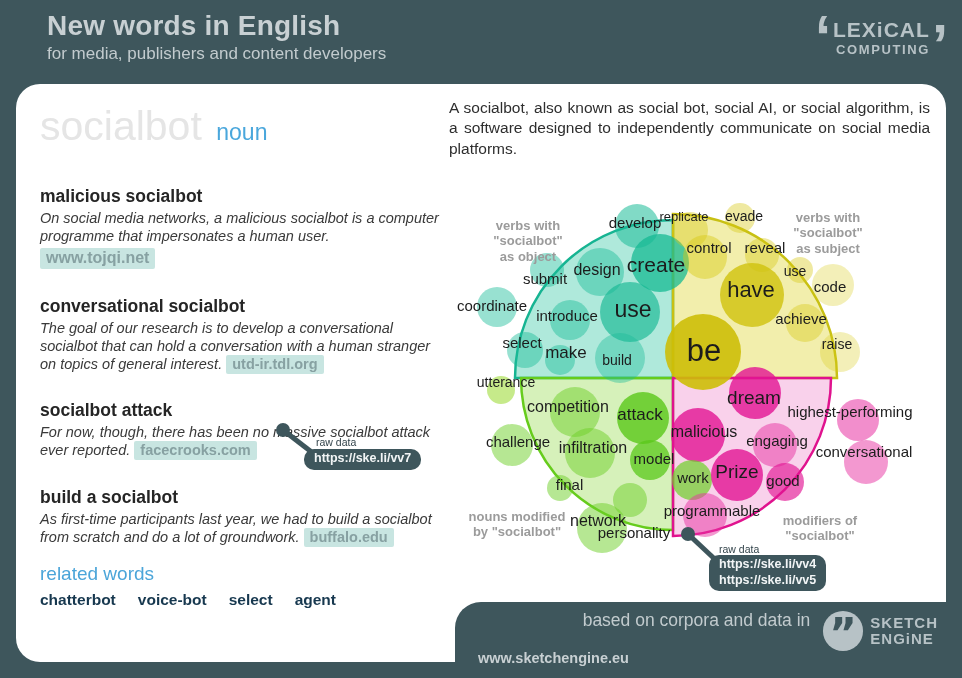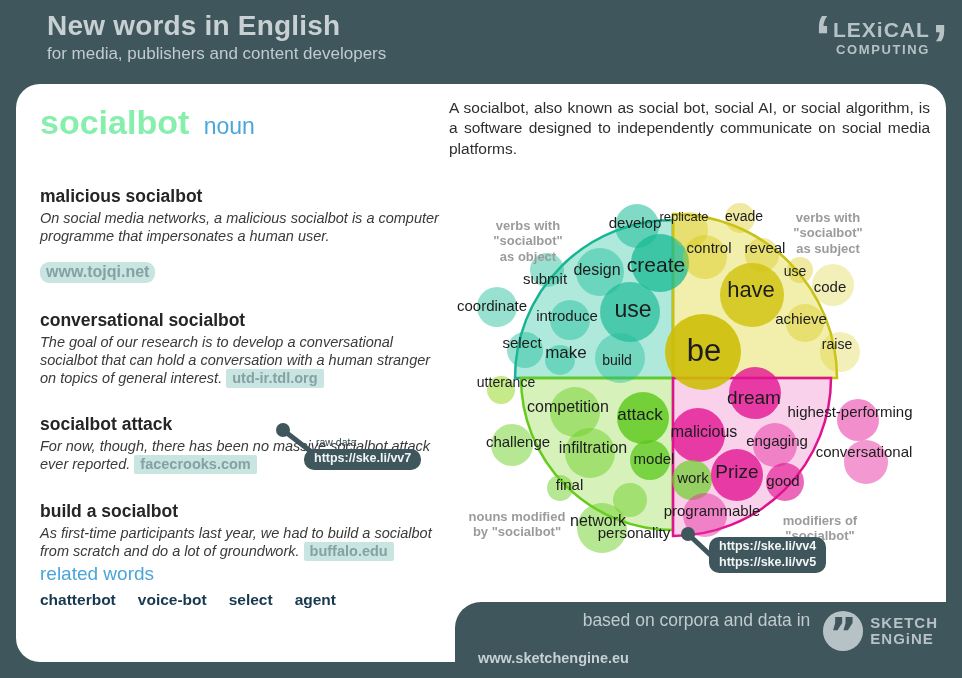--- a/index.html
+++ b/index.html
@@ -15,33 +15,33 @@
   .lex-quote.close { align-self:flex-end; height:40px; line-height:50px; }
   .lex-text { display:flex; flex-direction:column; align-items:flex-end; margin:2px 2px 0 2px; }
   .lex-line1 { font-size:21px; letter-spacing:1px; font-weight:bold; }
   .lex-line2 { font-size:13px; letter-spacing:1.6px; font-weight:bold; }
 
   
   .card { position:absolute; left:16px; top:84px; width:930px; height:578px; background:#ffffff; border-radius:24px; }
 
   
   .headword { position:absolute; left:40px; top:103px; }
-  .headword .word { font-size:34px; font-weight:bold; color:#86efac; }
+  .headword .word { font-size:41px; font-weight:normal; color:#e5e5e5; }
   .headword .pos { font-size:23px; color:#4aa7dc; margin-left:10px; }
 
   
   .definition { position:absolute; left:449px; top:98px; width:481px; font-size:15.5px; line-height:1.32; color:#2e2e2e; text-align:justify; }
 
   
   .entries { position:absolute; left:40px; top:186px; width:405px; }
   .entry + .entry { margin-top:27px; }
   .entry h3 { font-size:17.5px; font-weight:bold; color:#252525; margin-bottom:3px; }
   .entry p { font-size:14.5px; font-style:italic; color:#3a3a3a; line-height:1.22; }
   .chip { background:#c8e5e1; color:#87a1a2; font-weight:bold; font-style:normal; padding:1px 6px 2px; border-radius:2px; }
-  .chip-block { margin-top:17px; display:table;border-radius:9px; }
+  .chip-block { margin-top:3px; display:table; }
 
   
   .related { position:absolute; left:40px; top:563px; }
   .related-label { font-size:19px; color:#4ba5d9; margin-bottom:6px; }
   .related-list { display:flex; gap:22px; }
   .related-list span { font-size:15.5px; font-weight:bold; color:#17384f; }
 
   
   .cloud { position:absolute; left:440px; top:190px; width:522px; height:400px; }
   .cloud svg.quads { position:absolute; left:0; top:0; }
@@ -226,21 +226,21 @@
 <div class="callout-label" style="left:316px;top:436px">raw data</div>
 <div class="pill" style="left:304px;top:449px">
     <div>https://ske.li/vv7</div>
   </div>
 
 <svg class="callout-svg" style="left:675px;top:520px" width="80" height="52">
   <line x1="13" y1="14" x2="45" y2="44" stroke="#3e565c" stroke-width="5"></line>
   <circle cx="13" cy="14" r="7" fill="#3e565c"></circle>
 </svg>
 <div class="callout-label" style="left:719px;top:543px">raw data</div>
-<div class="pill" style="left:709px;top:537px">
+<div class="pill" style="left:709px;top:555px">
     <div>https://ske.li/vv4</div>
     <div>https://ske.li/vv5</div>
   </div>
 
 <div class="footer">
   <div class="footer-row1">
     <span class="footer-based">based on corpora and data in</span>
     <span class="se-logo">
       <svg width="42" height="42" viewBox="0 0 44 44">
         <circle cx="22" cy="22" r="21" fill="#b7c2c6"></circle>

